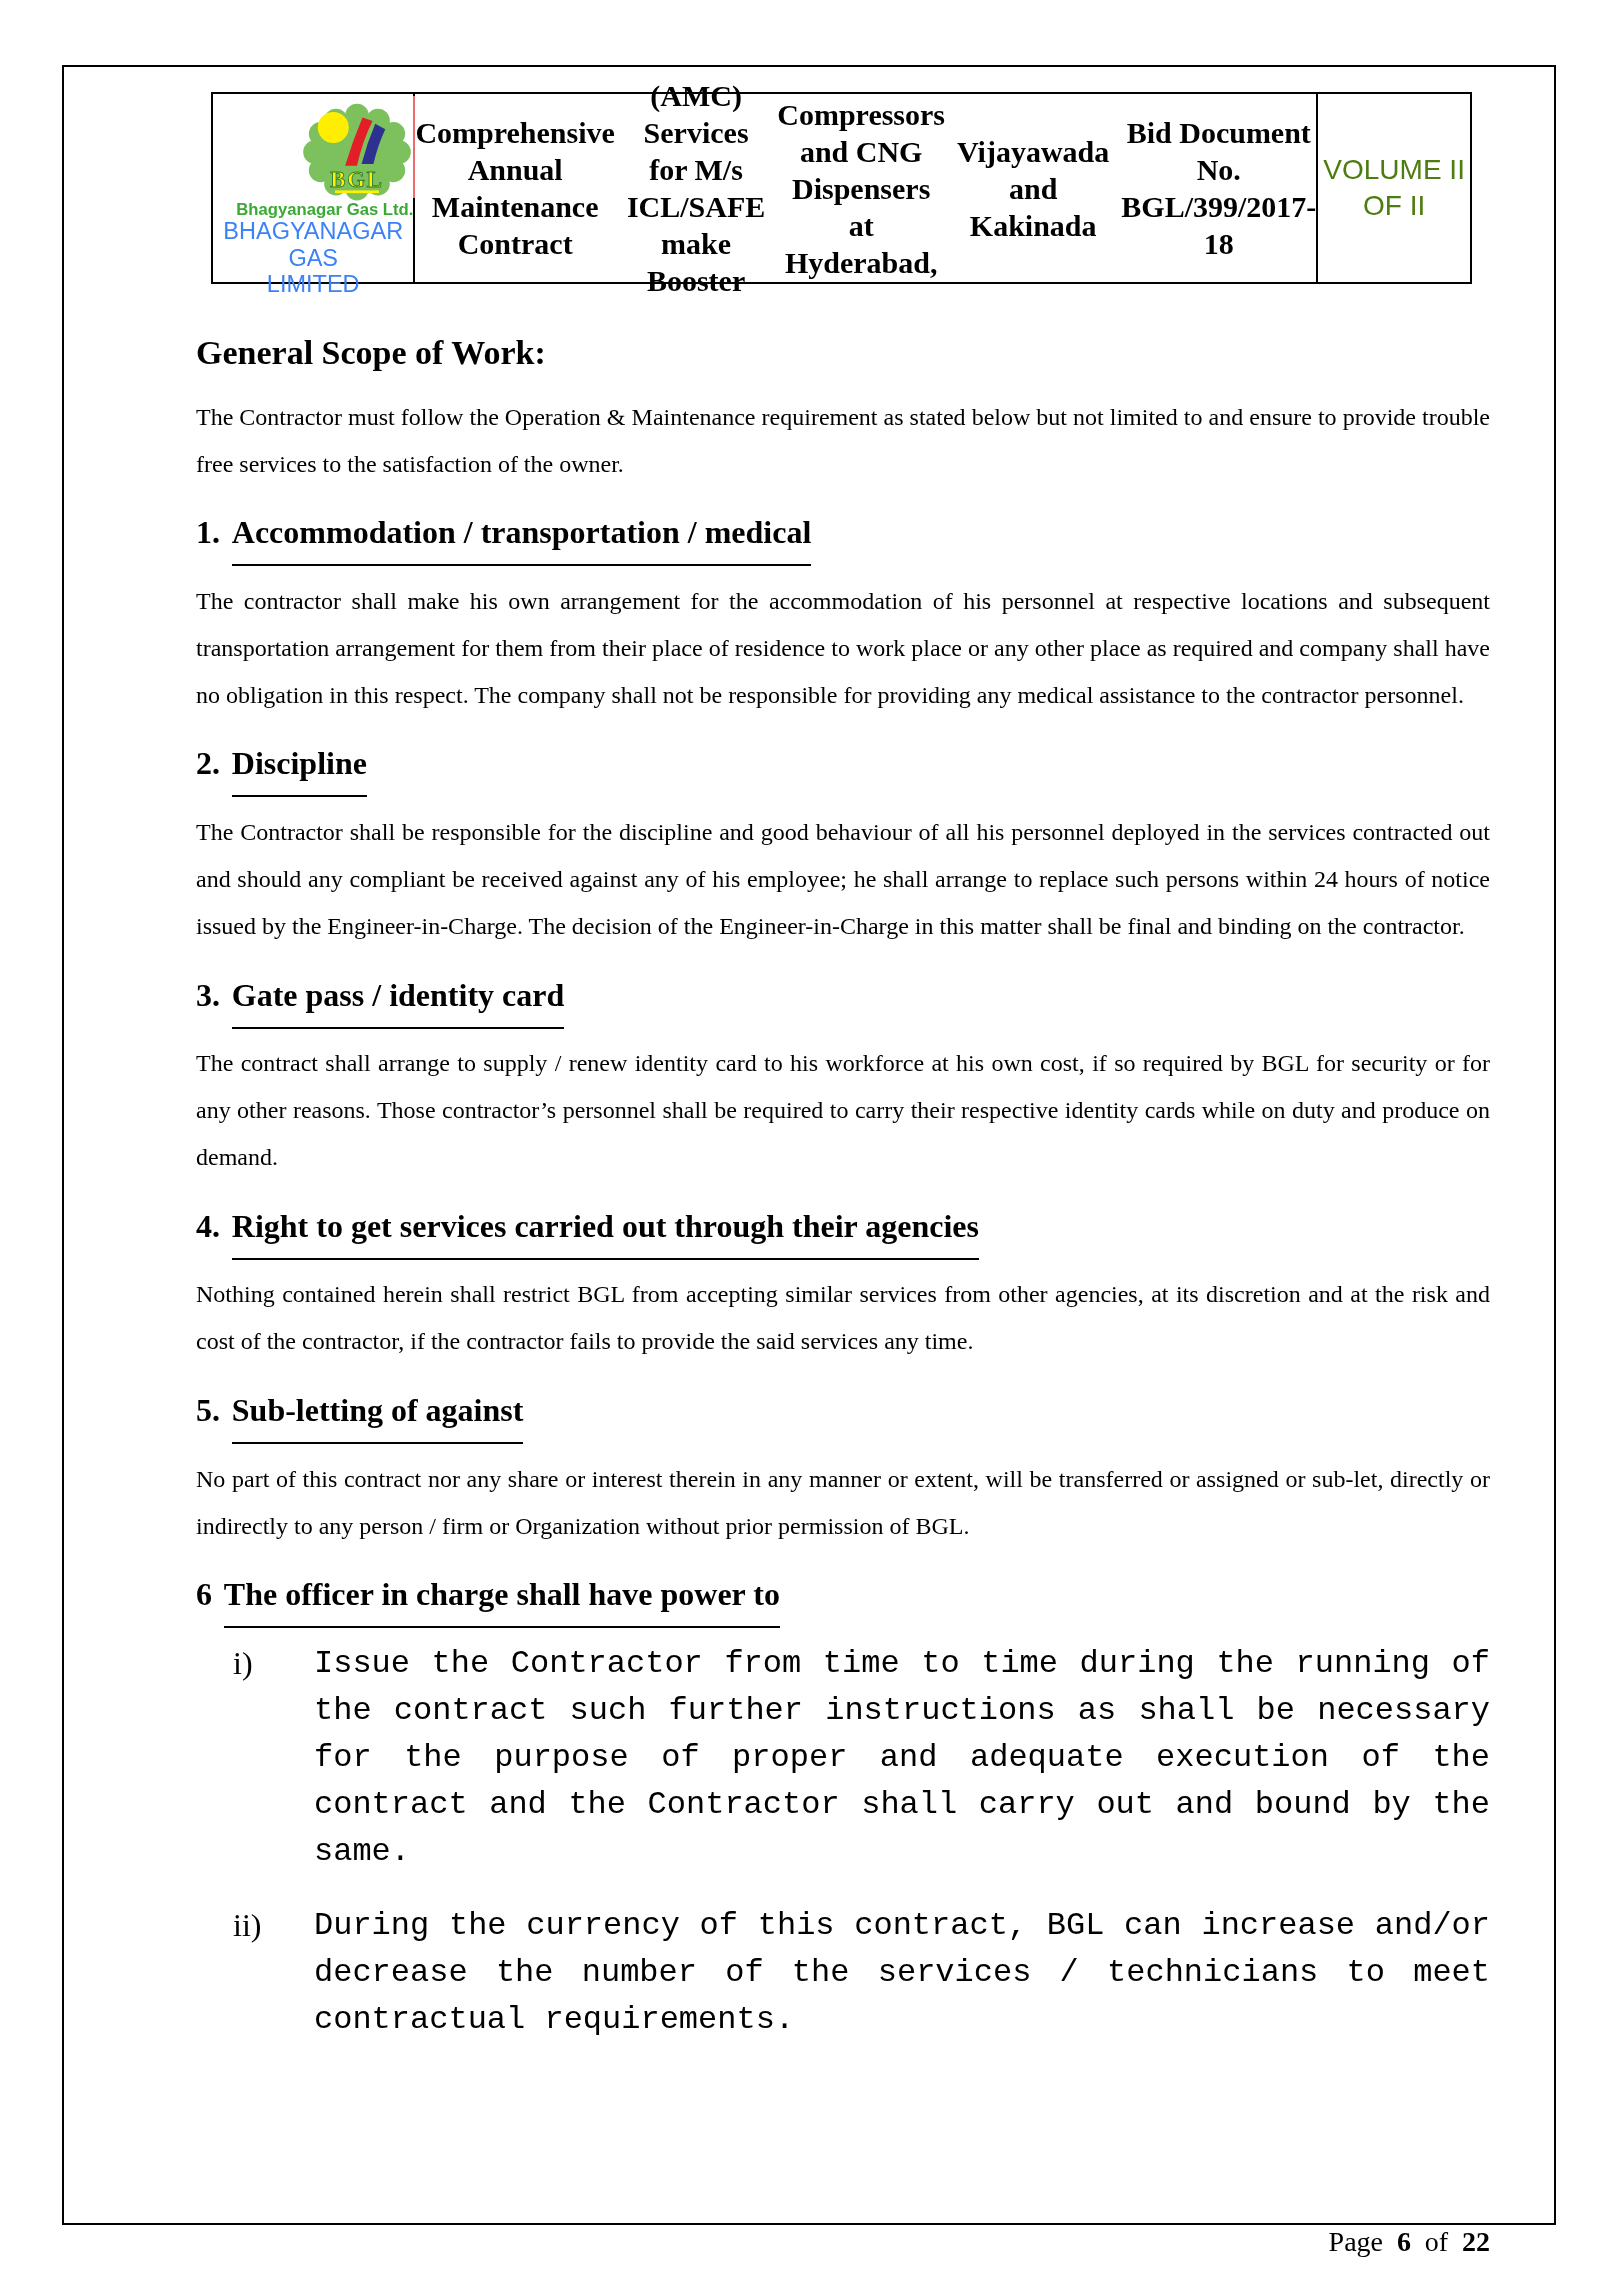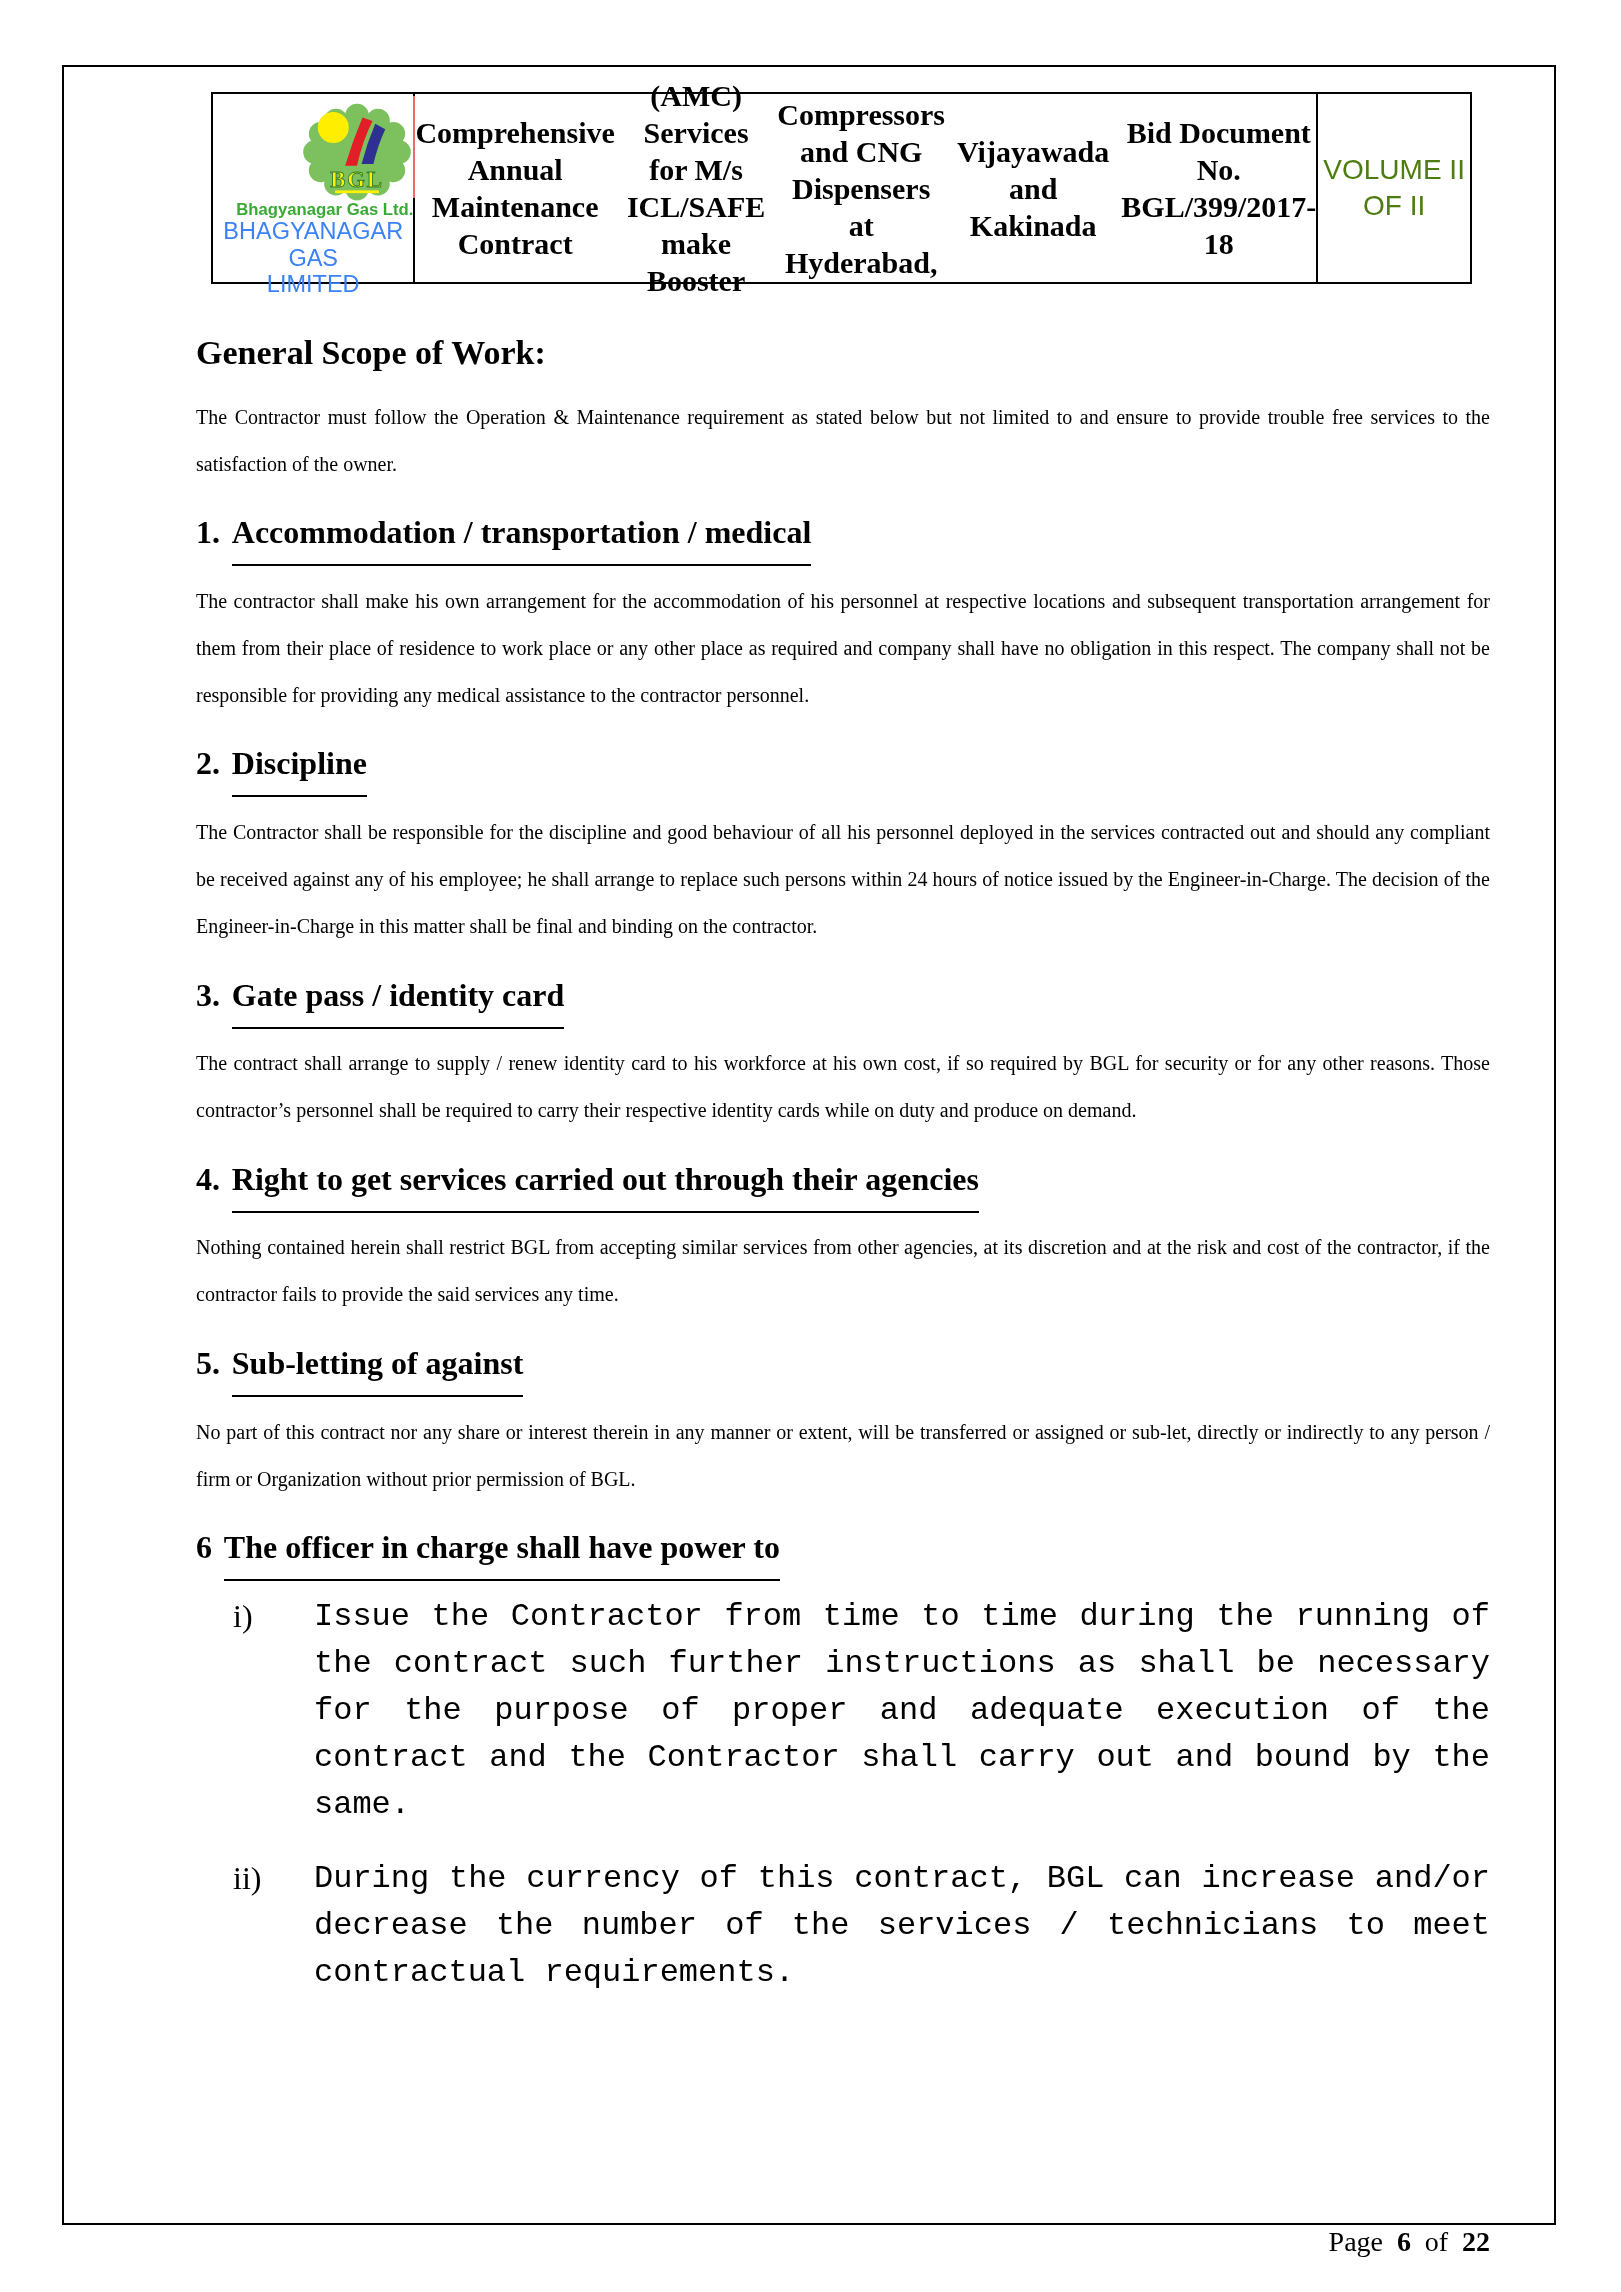--- a/index.html
+++ b/index.html
@@ -38,21 +38,21 @@
   .logo-company {
     position:absolute; left:0; top:124px; width:100%; text-align:center;
     font-family:"Liberation Sans", sans-serif; font-size:23.5px; line-height:26.5px; color:#3b82f6;
   }
   
   .doc {
     position:absolute; left:196px; top:331px; width:1294px;
   }
   .doc-heading { font-size:34px; font-weight:bold; line-height:43px; margin:0 0 19.6px 0; }
   .para {
-    font-size:20px; line-height:47px; text-align:justify; margin:0 0 21.6px 0;
+    font-size:24px; line-height:47px; text-align:justify; margin:0 0 21.6px 0;
   }
   .section-head { font-size:32px; font-weight:bold; line-height:47px; margin:3.9px 0 21.6px 0; }
   .section-head .num { margin-right:11.8px; }
   .section-head .title { border-bottom:2.9px solid #000; padding-bottom:14px; }
   .list-item { position:relative; padding-left:118px; margin:0 0 27.4px 0; }
   .list-item .marker {
     position:absolute; left:37px; top:0; font-size:32px; line-height:47px;
   }
   .list-item .li-text { font-size:32px; line-height:47px; text-align:justify; margin:0;font-family:Liberation Mono, monospace; }
   

